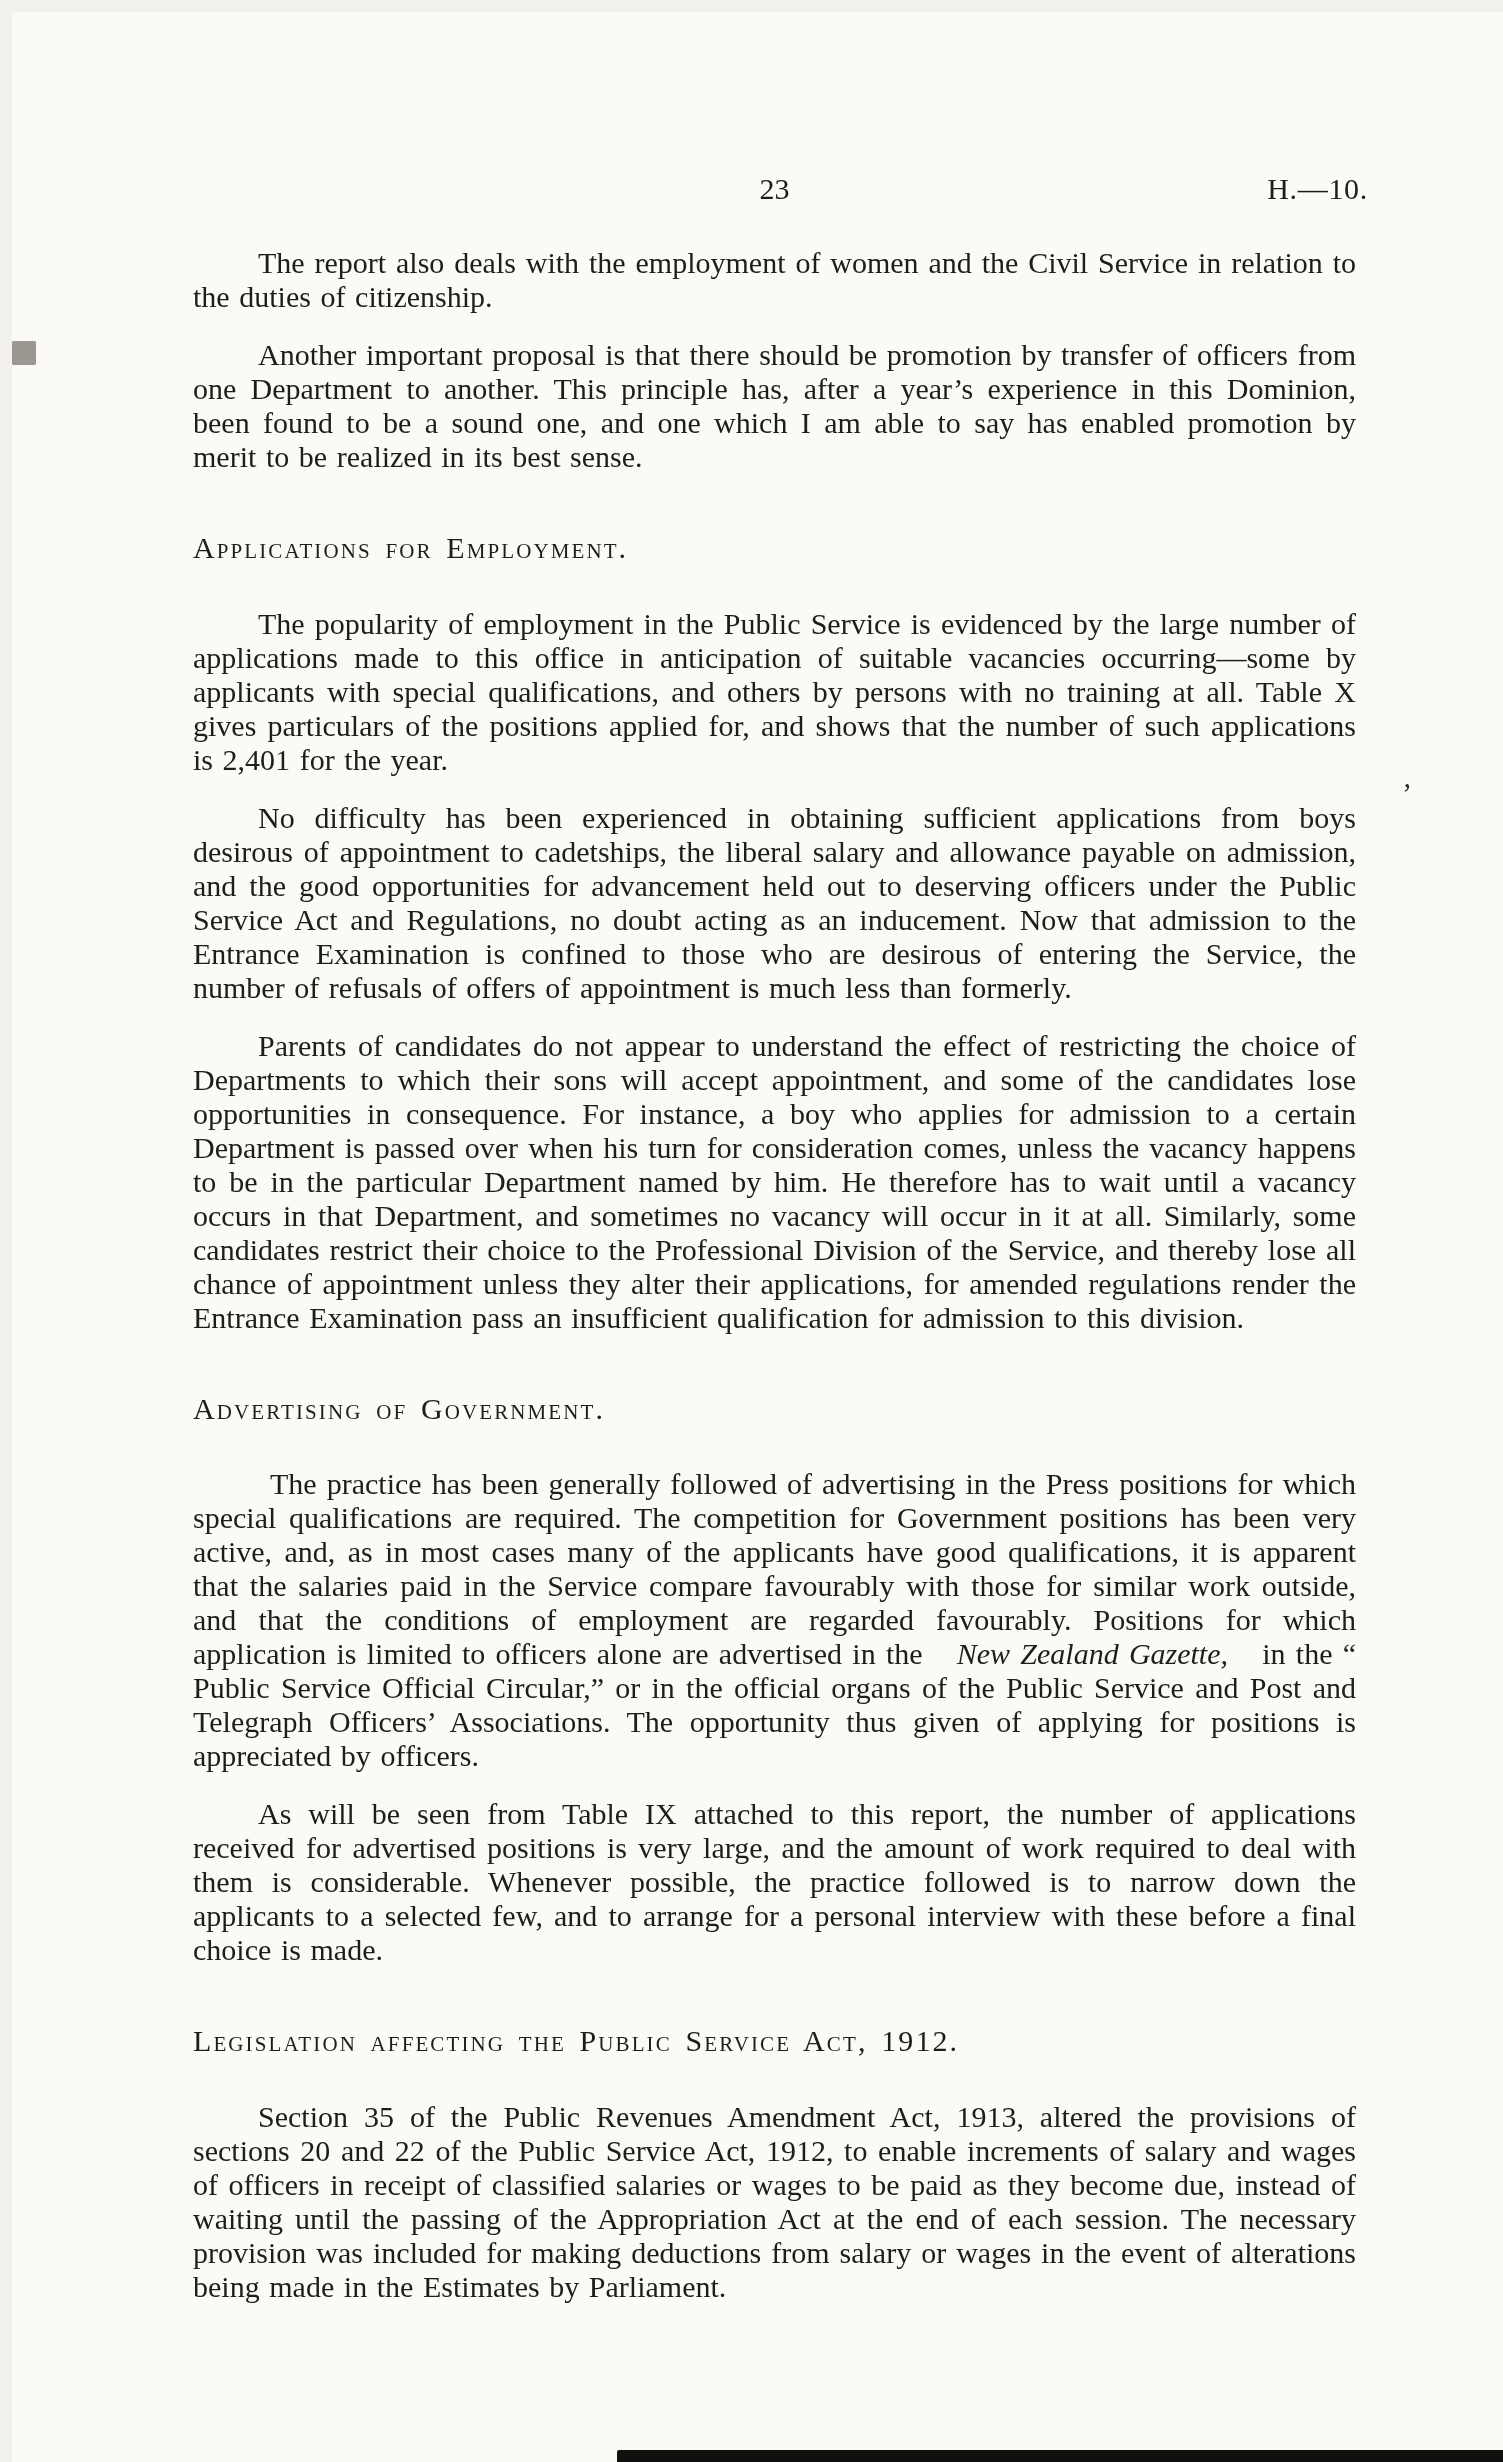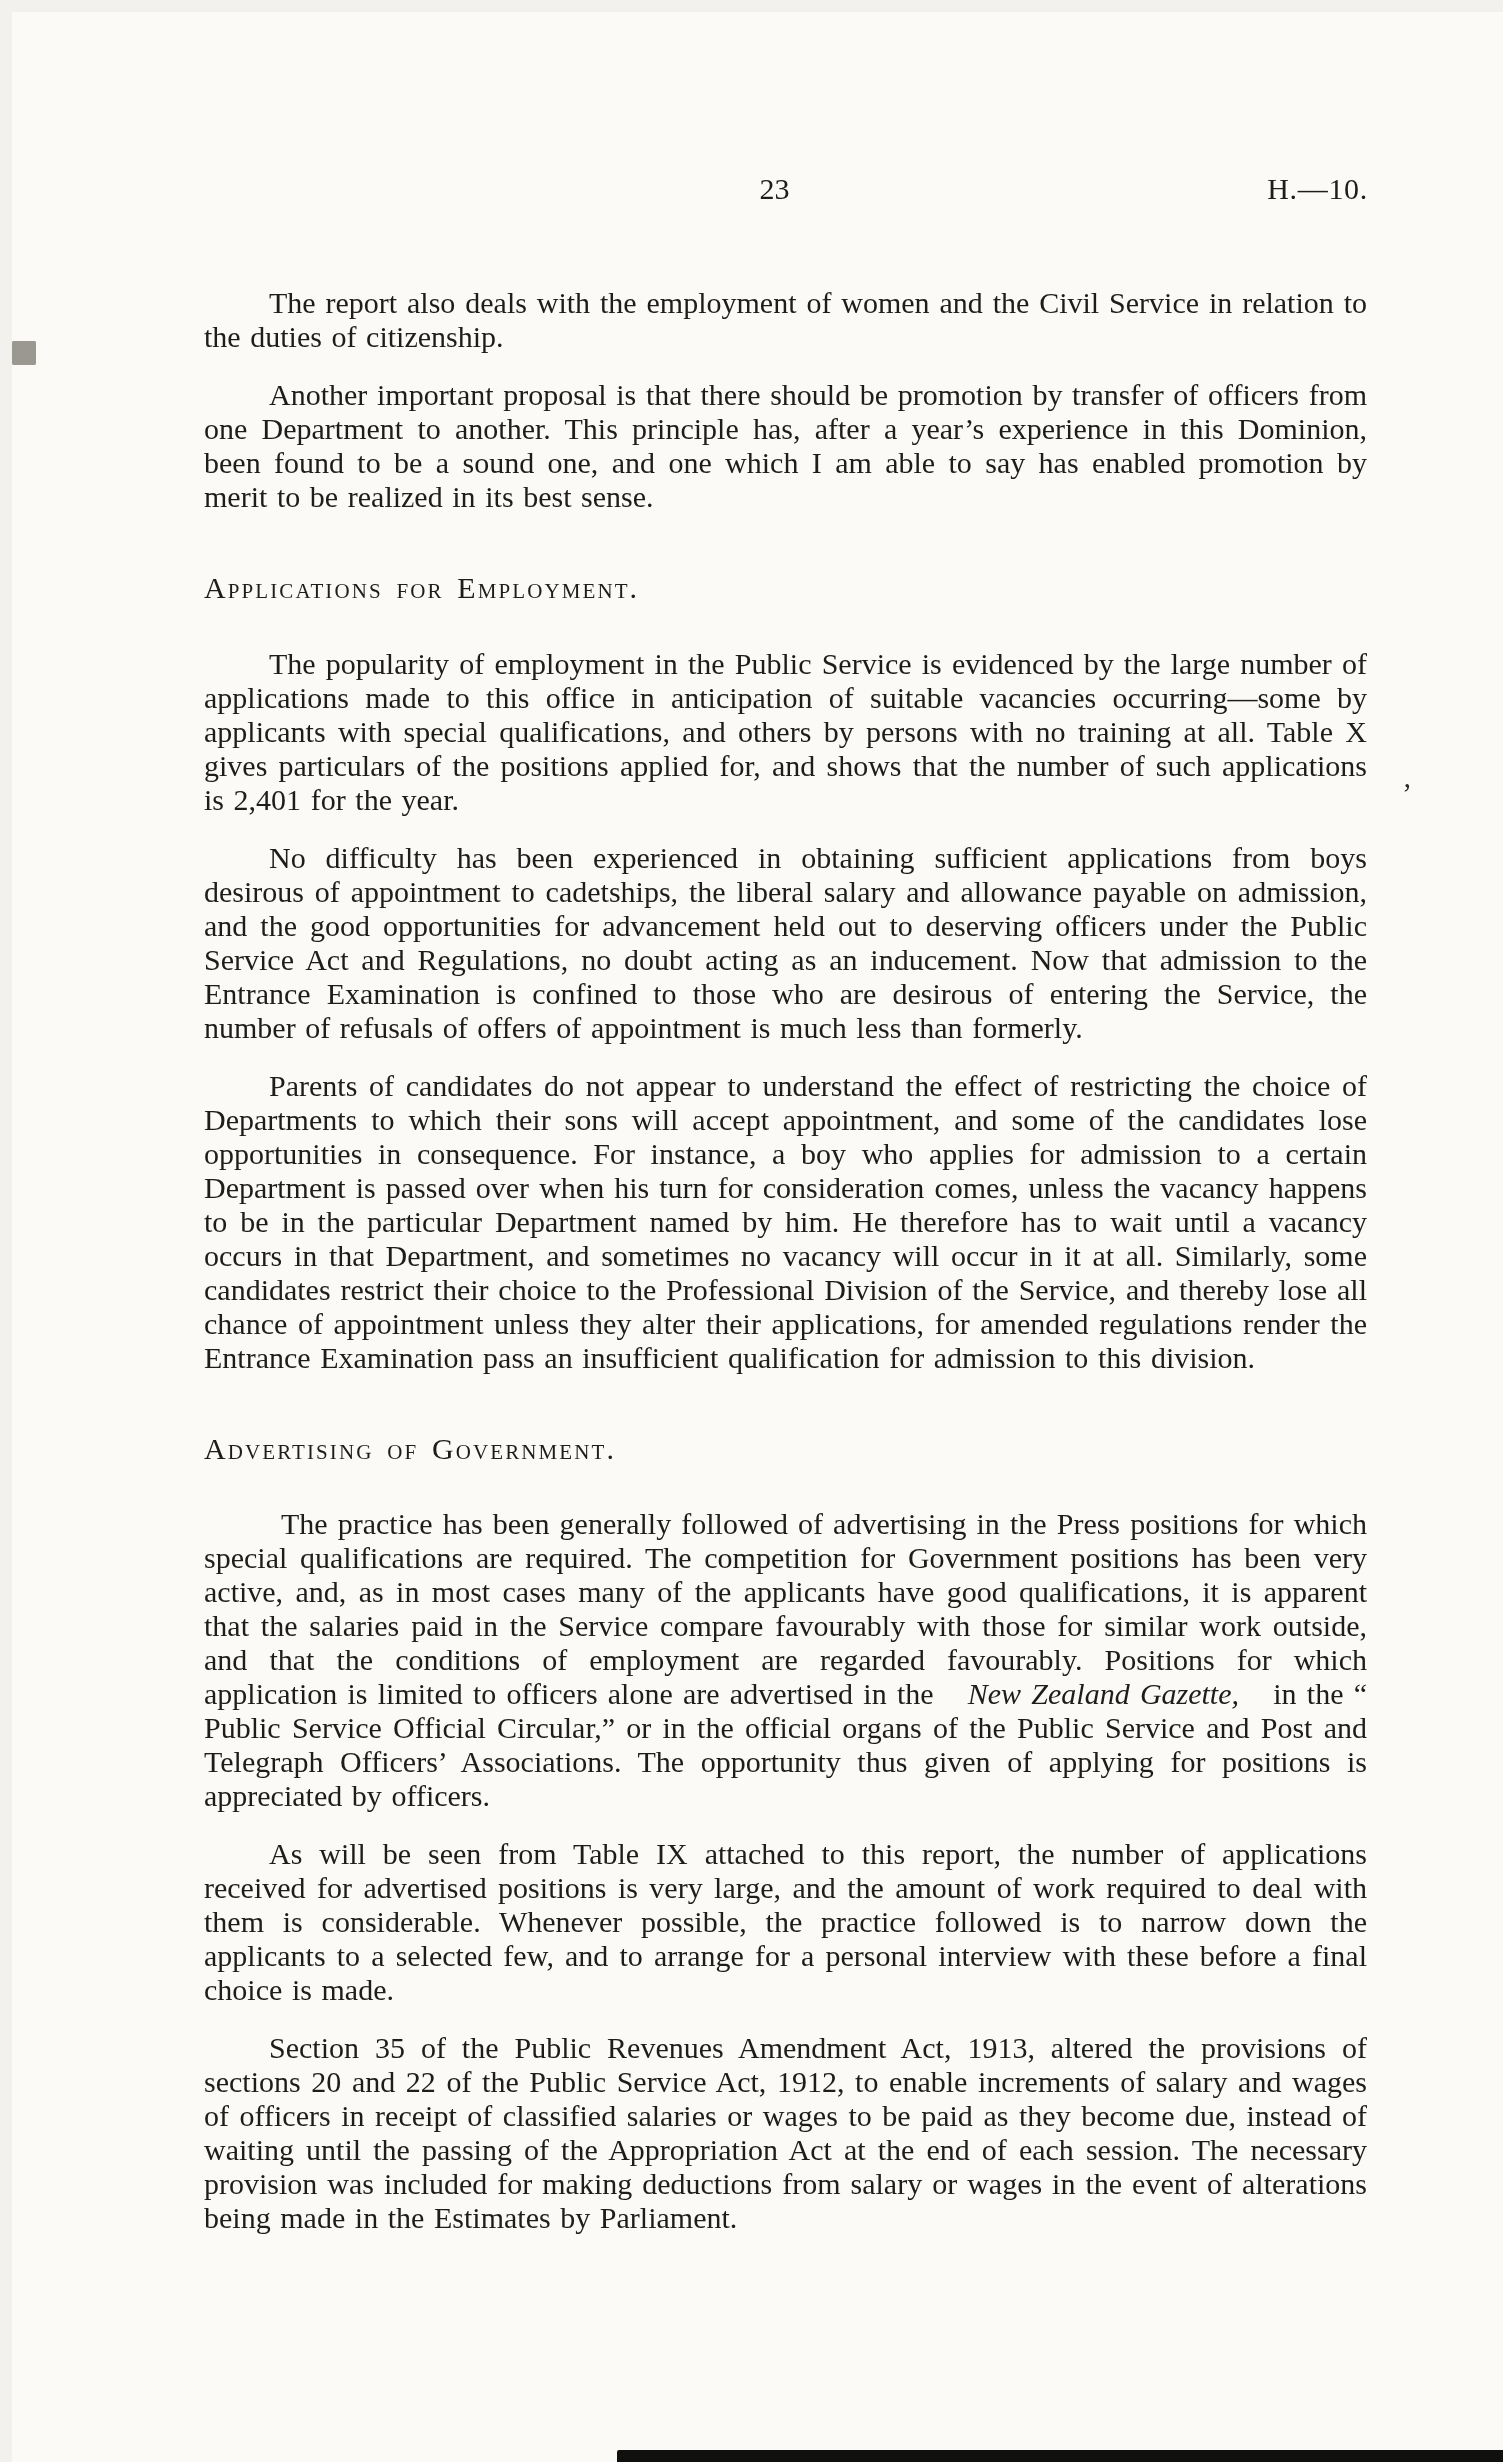--- a/index.html
+++ b/index.html
@@ -41,23 +41,22 @@
 
   .doc-ref {
     position: absolute;
     right: 0;
     letter-spacing: 0.7px;
   }
 
   .content {
     position: absolute;
     top: 210px;
-    left: 168px;
+    left: 157px;
     width: 1211px;
-    margin-top: 40px;
   }
 
   .para {
     font-size: 30px;
     line-height: 34px;
     text-align: justify;
     text-indent: 65px;
     word-spacing: 2.1px;
   }
 
@@ -123,20 +122,21 @@
 
     <p class="para">The popularity of employment in the Public Service is evidenced by the large number of applications made to this office in anticipation of suitable vacancies occurring—some by applicants with special qualifications, and others by persons with no training at all.  Table X gives particulars of the positions applied for, and shows that the number of such applications is 2,401 for the year.</p>
     <p class="para">No difficulty has been experienced in obtaining sufficient applications from boys desirous of appointment to cadetships, the liberal salary and allowance payable on admission, and the good opportunities for advancement held out to deserving officers under the Public Service Act and Regulations, no doubt acting as an inducement.  Now that admission to the Entrance Examination is confined to those who are desirous of entering the Service, the number of refusals of offers of appointment is much less than formerly.</p>
     <p class="para">Parents of candidates do not appear to understand the effect of restricting the choice of Departments to which their sons will accept appointment, and some of the candidates lose opportunities in consequence.  For instance, a boy who applies for admission to a certain Department is passed over when his turn for consideration comes, unless the vacancy happens to be in the particular Department named by him.  He therefore has to wait until a vacancy occurs in that Department, and sometimes no vacancy will occur in it at all.  Similarly, some candidates restrict their choice to the Professional Division of the Service, and thereby lose all chance of appointment unless they alter their applications, for amended regulations render the Entrance Examination pass an insufficient qualification for admission to this division.</p>
 
     <h2 class="section-heading">Advertising of Government.</h2>
 
     <p class="para"><span>The practice has been generally followed of advertising in the Press positions for which special qualifications are required.  The competition for Government positions has been very active, and, as in most cases many of the applicants have good qualifications, it is apparent that the salaries paid in the Service compare favourably with those for similar work outside, and that the conditions of employment are regarded favourably.  Positions for which application is limited to officers alone are advertised in the </span><span class="italic">New Zealand Gazette,</span><span> in the “ Public Service Official Circular,” or in the official organs of the Public Service and Post and Telegraph Officers’ Associations.  The opportunity thus given of applying for positions is appreciated by officers.</span></p>
     <p class="para">As will be seen from Table IX attached to this report, the number of applications received for advertised positions is very large, and the amount of work required to deal with them is considerable.  Whenever possible, the practice followed is to narrow down the applicants to a selected few, and to arrange for a personal interview with these before a final choice is made.</p>
 
+    <h2 class="section-heading">Legislation affecting the Public Service Act, 1912.</h2>
 
     <p class="para">Section 35 of the Public Revenues Amendment Act, 1913, altered the provisions of sections 20 and 22 of the Public Service Act, 1912, to enable increments of salary and wages of officers in receipt of classified salaries or wages to be paid as they become due, instead of waiting until the passing of the Appropriation Act at the end of each session.  The necessary provision was included for making deductions from salary or wages in the event of alterations being made in the Estimates by Parliament.</p>
 
   </main>
 
   <span class="artifact-tick">’</span>
   <div class="scan-speck"></div>
   <div class="scan-bar"></div>
 
 </div>

